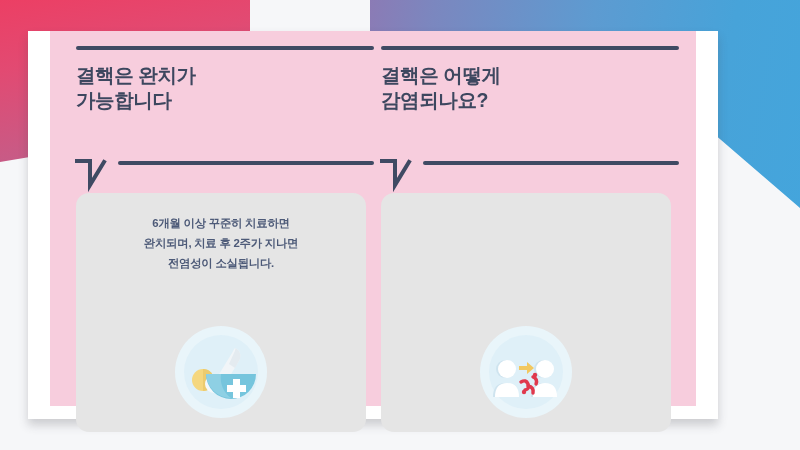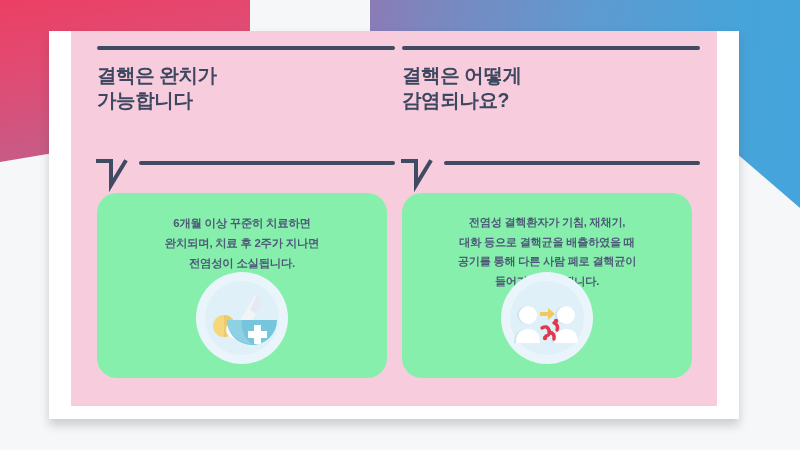--- a/index.html
+++ b/index.html
@@ -45,21 +45,20 @@
 
   
   #slide {
     position: absolute;
     left: 28px;
     top: 31px;
     width: 690px;
     height: 388px;
     background: #ffffff;
     box-shadow: 0 6px 9px rgba(70, 70, 80, 0.24);
-    margin-left: 21px;
   }
 
   
   #board {
     position: absolute;
     left: 22px;
     top: 0px;
     width: 646px;
     height: 375px;
     background: #f7cddd;
@@ -113,23 +112,23 @@
     width: 44px;
     height: 38px;
   }
 
   
   .card {
     position: absolute;
     left: 8px;
     top: 162px;
     width: 290px;
-    height: 185px;
-    background: #86efac;
-    border-radius: 20px;
+    height: 239px;
+    background: #e5e5e5;
+    border-radius: 13px;
   }
   .card-text {
     position: absolute;
     top: 20px;
     left: 14px;
     width: 262px;
     text-align: center;
     color: #4d5a78;
     font-size: 11.4px;
     font-weight: bold;
@@ -207,24 +206,20 @@
         <div class="panel-title">결핵은 어떻게
 감염되나요?</div>
 
         <svg class="vmark" viewBox="0 0 44 38">
           <path d="M3 4 H16 V28 L30 5" fill="none" stroke="#3f4a63" stroke-width="4" stroke-linecap="square" stroke-linejoin="miter"></path>
         </svg>
 
         <div class="rule rule-bottom"></div>
 
         <div class="card">
-          <div class="card-text tight">전염성 결핵환자가 기침, 재채기,
-대화 등으로 결핵균을 배출하였을 때
-공기를 통해 다른 사람 폐로 결핵균이
-들어가면 감염됩니다.</div>
 
           <svg class="illus" viewBox="0 0 96 96">
             <circle cx="48" cy="48" r="46" fill="#e9f5fa"></circle>
             <circle cx="48" cy="48" r="37" fill="#dff0f8"></circle>
 
             <g>
               <circle cx="27" cy="45" r="9" fill="#cfe4ef"></circle>
               <path d="M15 73 q0 -14 12 -14 q12 0 12 14 z" fill="#cfe4ef"></path>
               <circle cx="29" cy="45" r="9" fill="#ffffff"></circle>
               <path d="M17 73 q0 -14 12 -14 q12 0 12 14 z" fill="#ffffff"></path>

